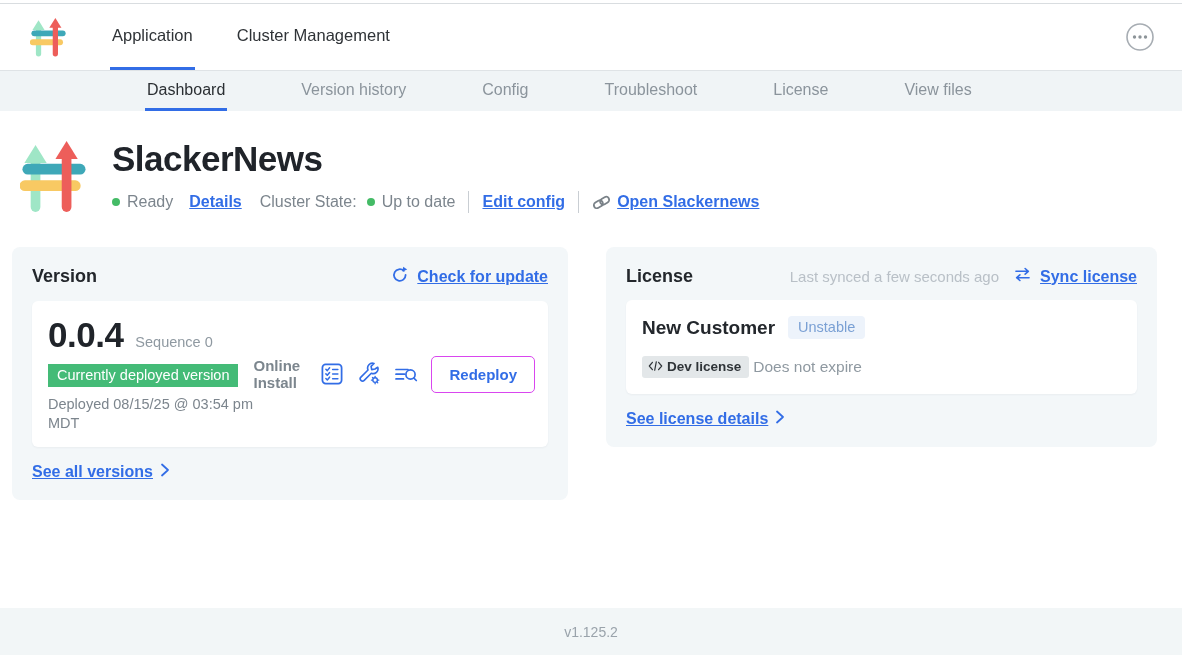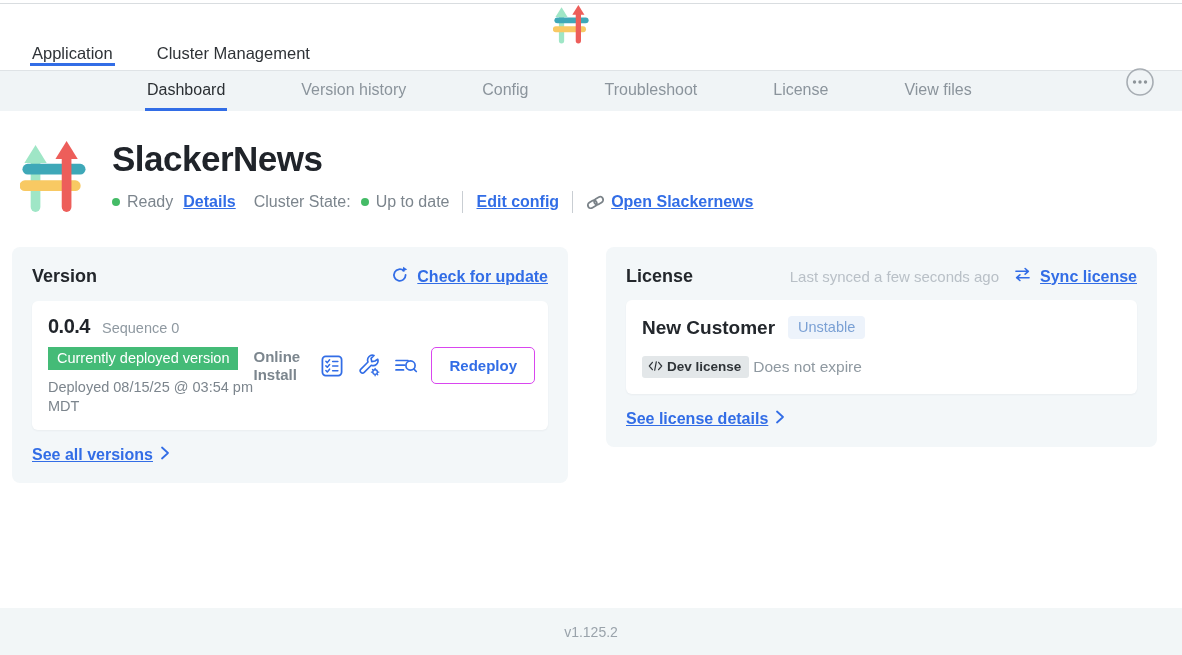--- a/index.html
+++ b/index.html
@@ -8,59 +8,59 @@
     font-family: "Liberation Sans", sans-serif;
     background:#fff; color:#2b2f33; position:relative; overflow:hidden;
   }
   a { cursor:pointer; }
   .link { color:#326de6; text-decoration:underline; font-weight:600; font-size:16px; }
 
   
   .top-strip { height:4px; border-bottom:1px solid #d9dde0; background:#fff; }
 
   
-  .top-nav { height:66px; background:#fff; display:flex; align-items:stretch; padding:0 26px 0 30px;flex-direction:column; }
+  .top-nav { height:66px; background:#fff; display:flex; align-items:stretch; padding:0 26px 0 30px; }
   .logo-small { width:36px; height:40px; align-self:center; margin-right:44px; }
   .top-tabs { display:flex; gap:40px; }
   .top-tab { display:flex; align-items:center; font-size:16.5px; color:#2f3337; border-bottom:3px solid transparent; padding:0 2px; cursor:pointer; }
   .top-tab.active { border-bottom-color:#326de6; font-weight:500; }
   .ellipsis-btn { margin-left:auto; align-self:center; width:32px; height:32px; cursor:pointer; }
 
   
   .sub-nav { height:41px; background:#f0f4f6; border-top:1px solid #dfe3e6; display:flex; padding-left:145px; gap:72px; }
   .sub-tab { display:flex; align-items:center; font-size:16px; color:#8b949c; border-bottom:3px solid transparent; padding:0 2px; cursor:pointer; }
   .sub-tab.active { color:#2b2f33; font-weight:500; border-bottom-color:#326de6; }
 
   
   .app-header { display:flex; margin:24px 0 0 20px; }
   .logo-large { width:66px; height:74px; margin-right:26px; margin-top:4px; }
   .app-title { font-size:35px; font-weight:bold; color:#20242a; letter-spacing:-0.5px; margin:4px 0 12px; }
   .status-row { display:flex; align-items:center; font-size:16px; color:#7c858d; }
   .dot { width:8px; height:8px; border-radius:50%; background:#44bb66; display:inline-block; margin-right:7px; }
   .status-row .sep { width:1px; height:22px; background:#c9ced3; margin:0 13px; }
   .status-row .gap-l { margin-left:18px; }
-  .status-row .gap-s { margin-left:10px;text-align:center; }
+  .status-row .gap-s { margin-left:16px;text-align:center; }
   .inline-ic { display:inline-flex; align-items:center; margin-right:6px; }
 
   
   .cards { display:flex; align-items:flex-start; gap:38px; margin:34px 24px 0 12px; }
   .card { background:#f3f7f9; border-radius:8px; padding:19px 20px; }
   .card.version { width:556px; }
   .card.license { width:551px; }
   .card-head { display:flex; margin-bottom:13px; }
   .card-head h2 { font-size:18px; font-weight:bold; color:#23272c; }
   .card-head .right { margin-left:auto; display:flex; align-items:center; gap:8px; }
   .muted-light { color:#b9c0c7; font-size:15px; }
   .inner-box { background:#fff; border-radius:6px; box-shadow:0 1px 2px rgba(50,60,70,.05); }
 
   
   .ver-box { padding:14px 13px 14px 16px; display:flex; align-items:center; }
   .ver-left { width:242px; }
   .ver-num-row { display:flex; align-items:baseline; }
-  .ver-num { font-size:20px; font-weight:bold; color:#20242a; letter-spacing:-0.5px; }
+  .ver-num { font-size:35px; font-weight:bold; color:#20242a; letter-spacing:-0.5px; }
   .ver-seq { font-size:14.5px; color:#8f99a1; margin-left:12px; }
   .deployed-badge { display:inline-block; margin-top:9px; background:#44bb77; color:#fff; font-size:14.5px; padding:3px 9px 4px; border-radius:0; }
   .deployed-at { margin-top:8px; font-size:14.5px; color:#7c858d; line-height:1.32; width:205px; }
   .ver-right { margin-left:auto; display:flex; align-items:center; gap:13px; }
   .install-type { font-size:15px; font-weight:bold; color:#7c868e; line-height:1.15; width:54px; }
   .icon-btn { width:24px; height:24px; display:flex; align-items:center; justify-content:center; cursor:pointer; }
   .btn-outline { background:#fff; border:1px solid #d946ef; color:#326de6; font-weight:bold; font-size:15px; padding:9px 17px; border-radius:5px; cursor:pointer; font-family:"Liberation Sans",sans-serif; }
   .see-link { display:inline-flex; align-items:center; gap:7px; margin-top:16px; }
 
   

